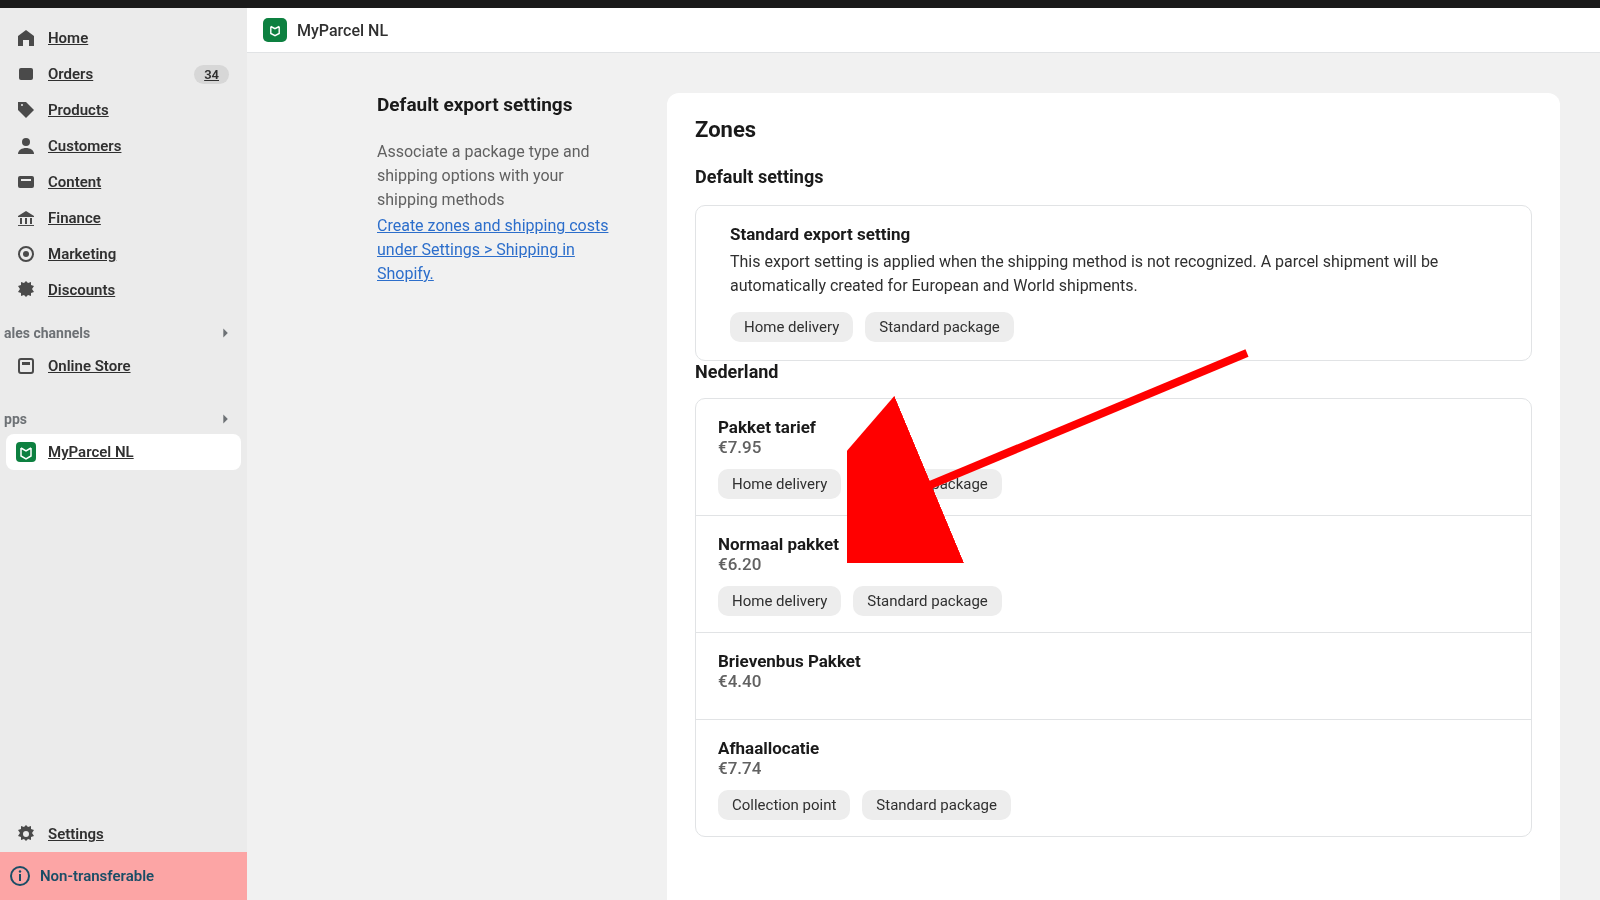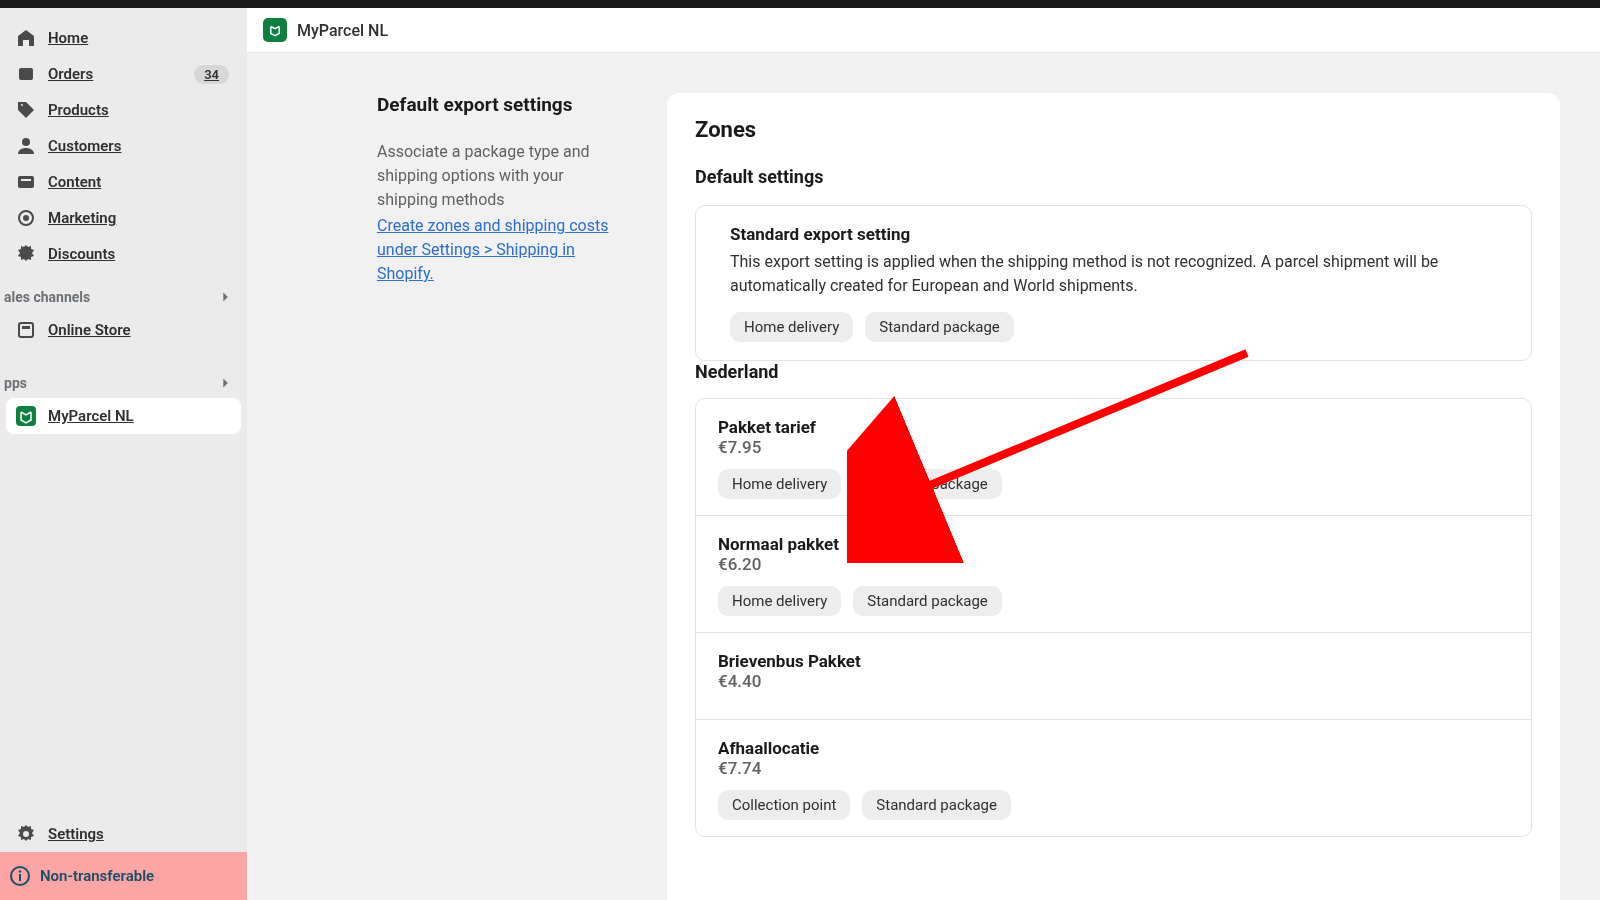--- a/index.html
+++ b/index.html
@@ -99,20 +99,28 @@
             <svg viewBox="0 0 20 20">
               <rect x="2" y="4" width="16" height="12" rx="2"></rect>
               <rect x="5" y="7" width="10" height="2" fill="#ebebeb"></rect>
             </svg>
           </span>
         <span class="nav-label">Content</span>
       </div>
       <div class="nav-item">
         <span class="nav-icon">
             <svg viewBox="0 0 20 20">
+              <path d="M2 8l8-5 8 5v1H2zM4 10h2v6H4zm5 0h2v6H9zm5 0h2v6h-2zM2 17h16v1H2z"></path>
+            </svg>
+          </span>
+        <span class="nav-label">Finance</span>
+      </div>
+      <div class="nav-item">
+        <span class="nav-icon">
+            <svg viewBox="0 0 20 20">
               <circle cx="10" cy="10" r="3"></circle>
               <circle cx="10" cy="10" r="7" fill="none" stroke="#4a4a4a" stroke-width="2"></circle>
             </svg>
           </span>
         <span class="nav-label">Marketing</span>
       </div>
       <div class="nav-item">
         <span class="nav-icon">
             <svg viewBox="0 0 20 20">
               <path d="M10 1l2 2 3-1 0 3 3 1-2 3 2 3-3 1 0 3-3-1-2 2-2-2-3 1 0-3-3-1 2-3-2-3 3-1 0-3 3 1z"></path>

